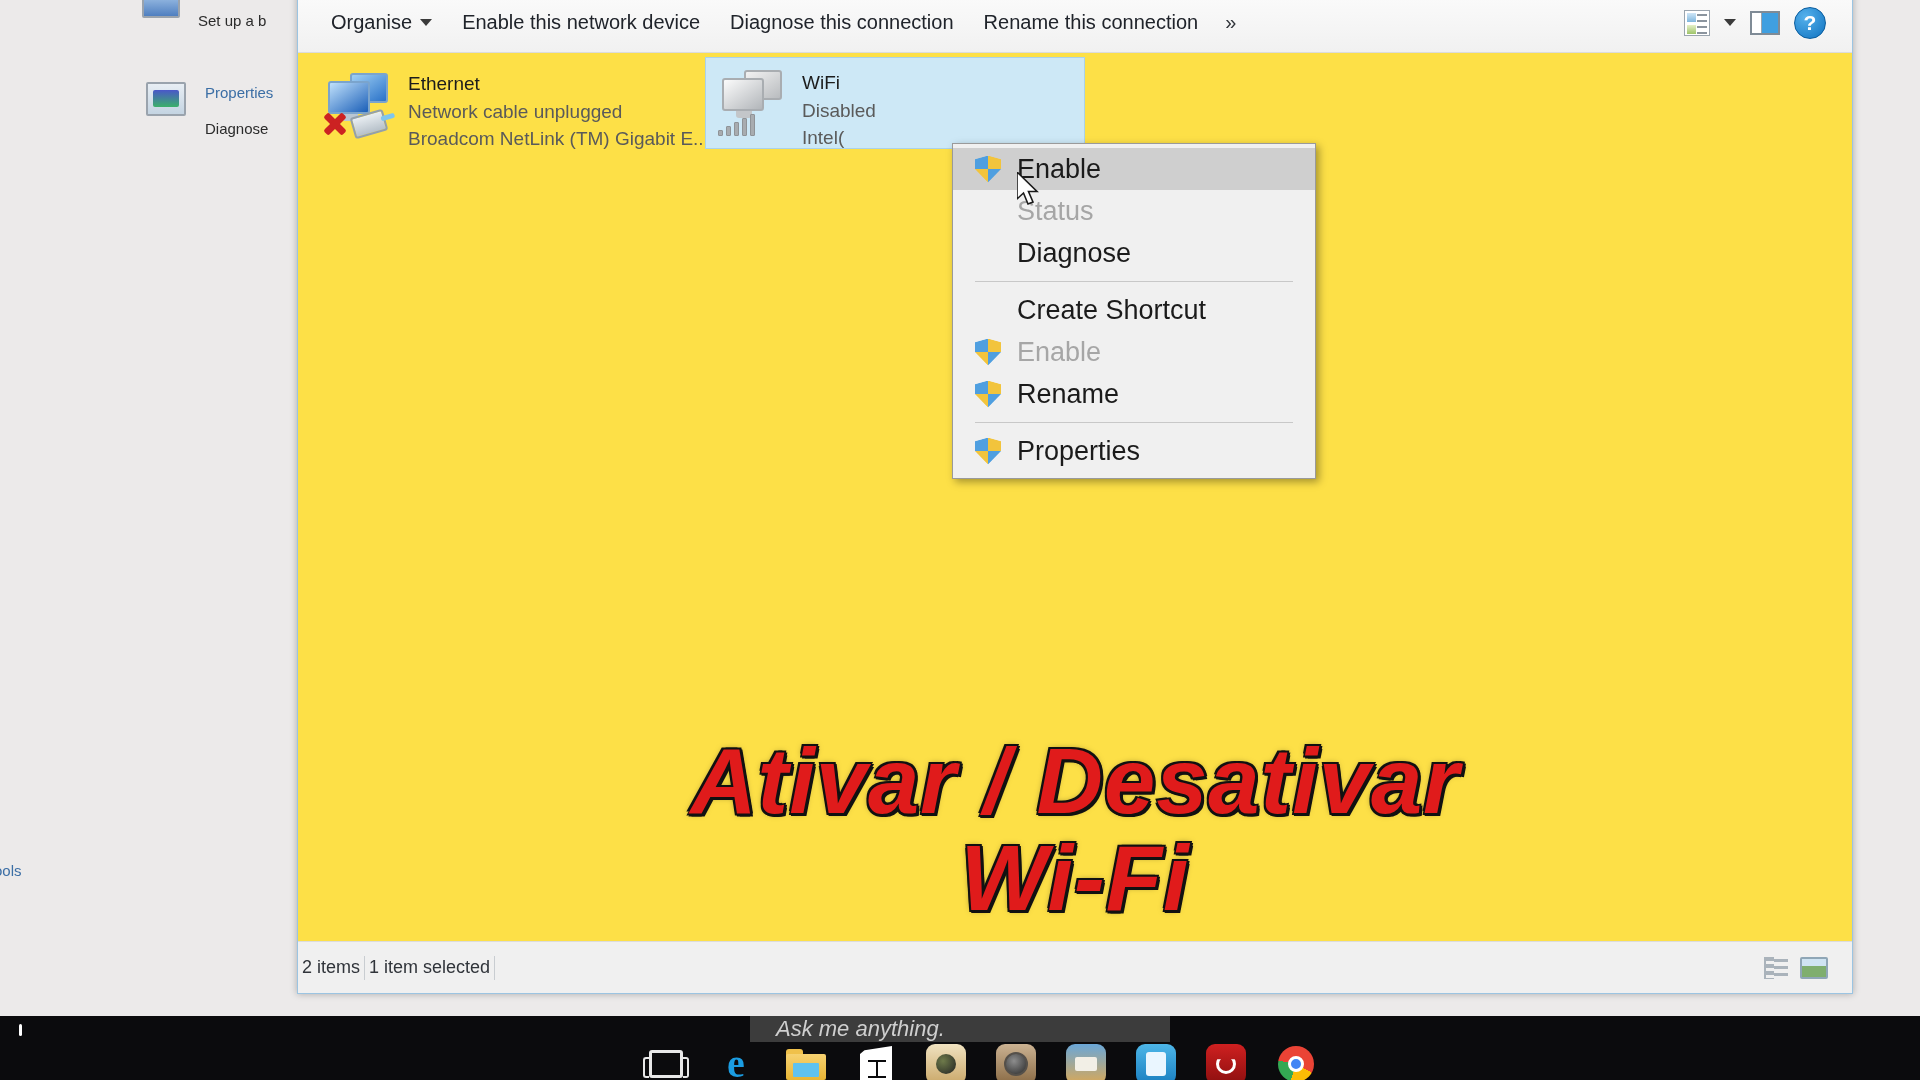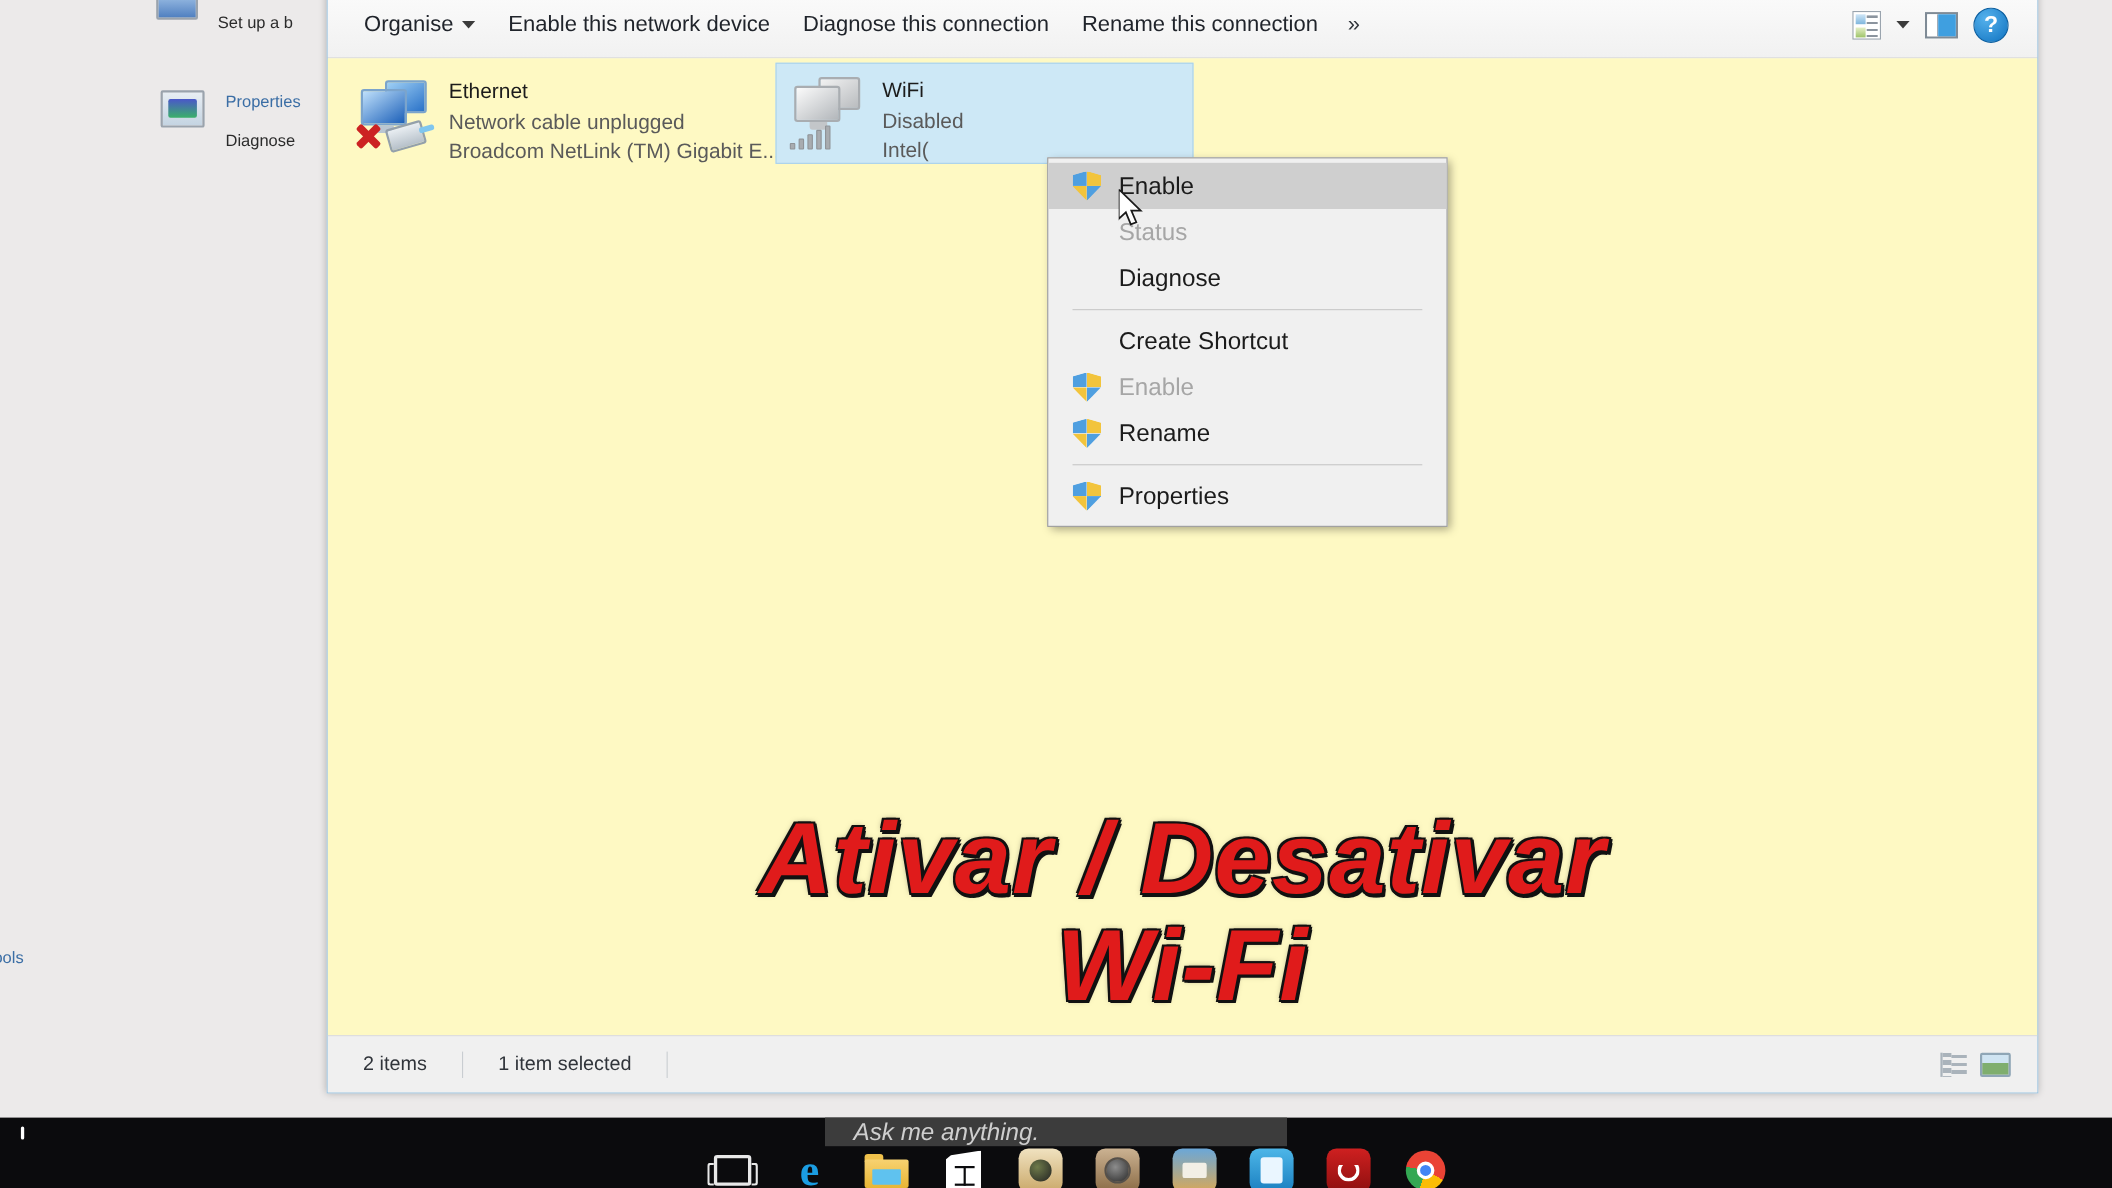--- a/index.html
+++ b/index.html
@@ -80,21 +80,21 @@
     width:32px;height:32px;border-radius:50%;
     background:radial-gradient(circle at 35% 30%, #55b1ec, #0f72c0);
     color:#fff;font-size:21px;font-weight:bold;
     display:flex;align-items:center;justify-content:center;
     border:1px solid #0a5d9e;
   }
 
   
   #content-pane {
     position:absolute; left:0; top:60px; right:0; bottom:52px;
-    background:#fef9c3;
+    background:#fde047;
     padding-left:12px;
   }
   .net-item {
     position:absolute;
     width:380px; height:92px;
     display:flex; align-items:flex-start; gap:14px;
     padding:8px 8px 8px 10px;
   }
   .net-item.selected {
     background:#cde8f6;
@@ -182,21 +182,21 @@
        2px -2px 0 #111, -2px 2px 0 #111,
        0 3px 0 #111, 3px 0 0 #111, 0 0 6px rgba(0,0,0,.5);
   }
 
   
   #status-bar {
     position:absolute; left:0; right:0; bottom:0; height:52px;
     background:#f0f0f0; border-top:1px solid #dcdcdc;
     display:flex; align-items:center;
   }
-  .sb-text { font-size:18px; color:#30343a; padding:0 32px; white-space:nowrap;text-align:center;}
+  .sb-text { font-size:18px; color:#30343a; padding:0 4px; white-space:nowrap;text-align:center;}
   .sb-sep { width:1px; height:24px; background:#c9cdd1;}
   .sb-right { margin-left:auto; display:flex; align-items:center; gap:12px; padding-right:24px;}
   .ico-details { width:24px;height:22px;position:relative;}
   .ico-details::before{content:"";position:absolute;left:0;top:0;width:8px;height:22px;
     background:repeating-linear-gradient(#aab3bb 0 4px, transparent 4px 7px);
     border-left:2px solid #aab3bb;}
   .ico-details::after{content:"";position:absolute;right:0;top:2px;width:14px;height:18px;
     background:repeating-linear-gradient(#aab3bb 0 3px, transparent 3px 7px);}
   .ico-largeicons{width:28px;height:22px;border:2px solid #8fa6b6;border-radius:2px;
     background:linear-gradient(#cfe4f2 40%, #7fae6e 40%);}
@@ -207,21 +207,21 @@
     left:952px; top:143px; width:364px;
     background:#f0f0f0;
     border:1px solid #9a9a9a;
     box-shadow:3px 3px 8px rgba(0,0,0,.35);
     padding:4px 0 6px 0;
     z-index:50;
   }
   .ctx-item {
     height:42px; display:flex; align-items:center;
     padding-left:22px; gap:16px;
-    font-size:22px; color:#1b1b1b;
+    font-size:27px; color:#1b1b1b;
     cursor:default;
   }
   .ctx-item.highlight { background:#cfcfcf; }
   .ctx-item.disabled  { color:#a6a6a6; }
   .ctx-sep { height:1px; background:#c8c8c8; margin:7px 22px 7px 22px; }
   .shield {
     width:26px;height:27px;flex:0 0 26px;position:relative;
   }
   .shield-q1{position:absolute;left:0;top:0;width:50%;height:50%;background:#4f9fe0;
     clip-path:polygon(0 28%,100% 0,100% 100%,0 100%);}

